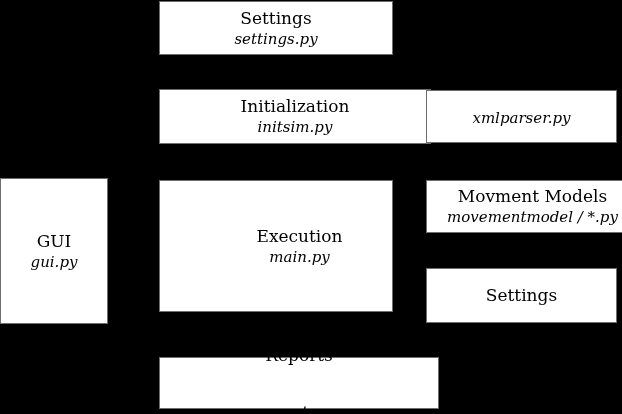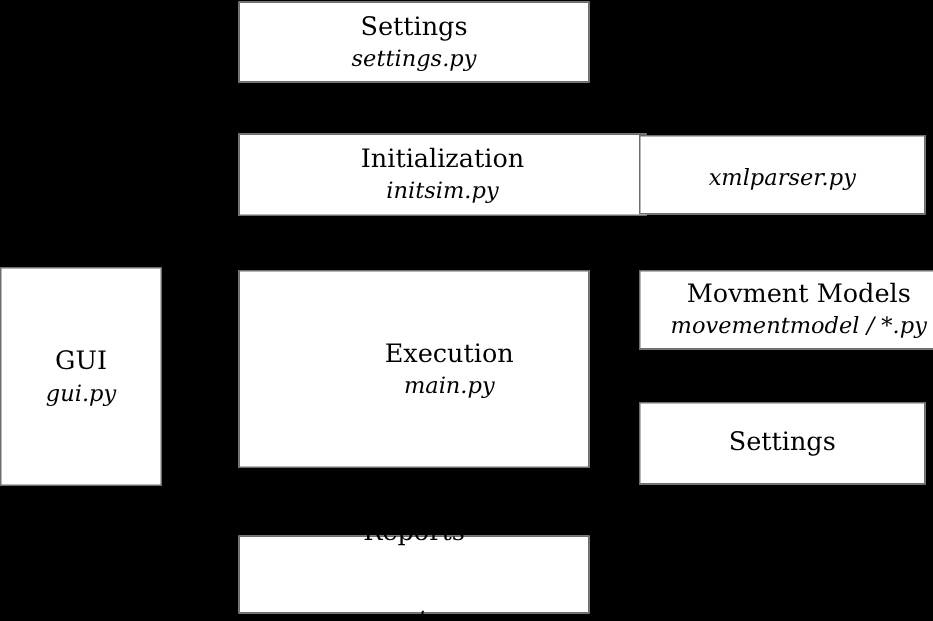--- a/index.html
+++ b/index.html
@@ -41,21 +41,21 @@
     white-space: nowrap;
   }
   
   .b-settings { left: 159px; top: 1px;   width: 234px; height: 54px; }
   .b-init     { left: 159px; top: 89px;  width: 272px; height: 55px; }
   .b-xml      { left: 426px; top: 90px;  width: 191px; height: 53px; }
   .b-gui      { left: 0px;   top: 178px; width: 108px; height: 146px; }
   .b-exec     { left: 159px; top: 180px; width: 234px; height: 132px; padding-left: 47px; }
   .b-mov      { left: 426px; top: 180px; width: 213px; height: 53px; }
   .b-proto    { left: 426px; top: 268px; width: 191px; height: 55px; }
-  .b-reports  { left: 159px; top: 357px; width: 234px; height: 52px; gap: 36px; }
+  .b-reports  { left: 159px; top: 357px; width: 280px; height: 52px; gap: 36px; }
 </style>
 </head>
 <body>
 
 <div class="canvas">
 
   <div class="box b-settings">
     <span class="title">Settings</span>
     <span class="subtitle">settings.py</span>
   </div>

